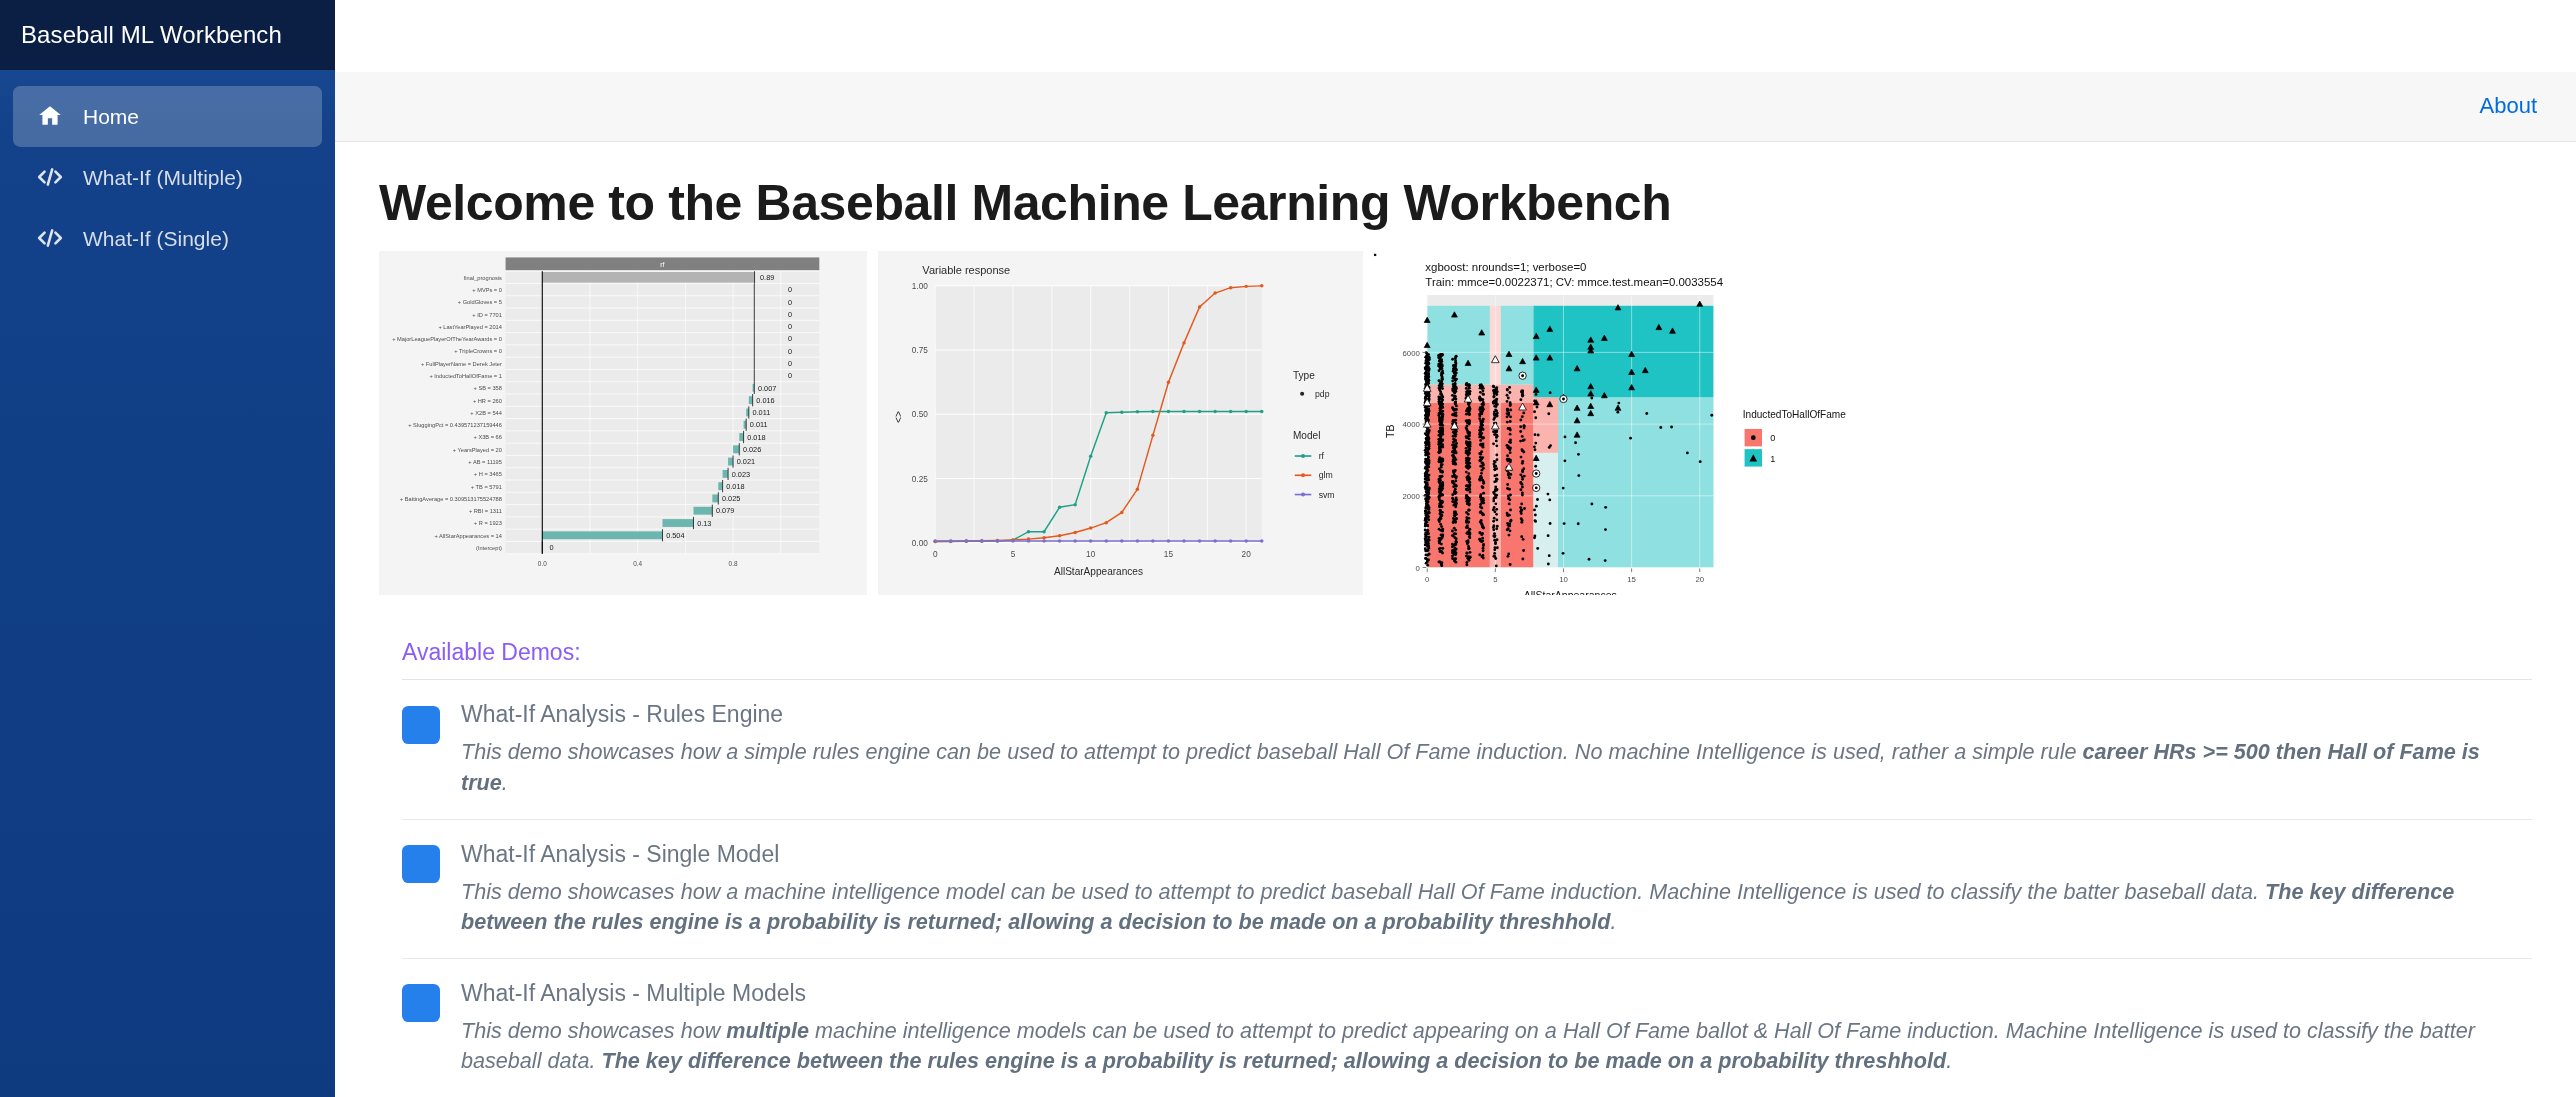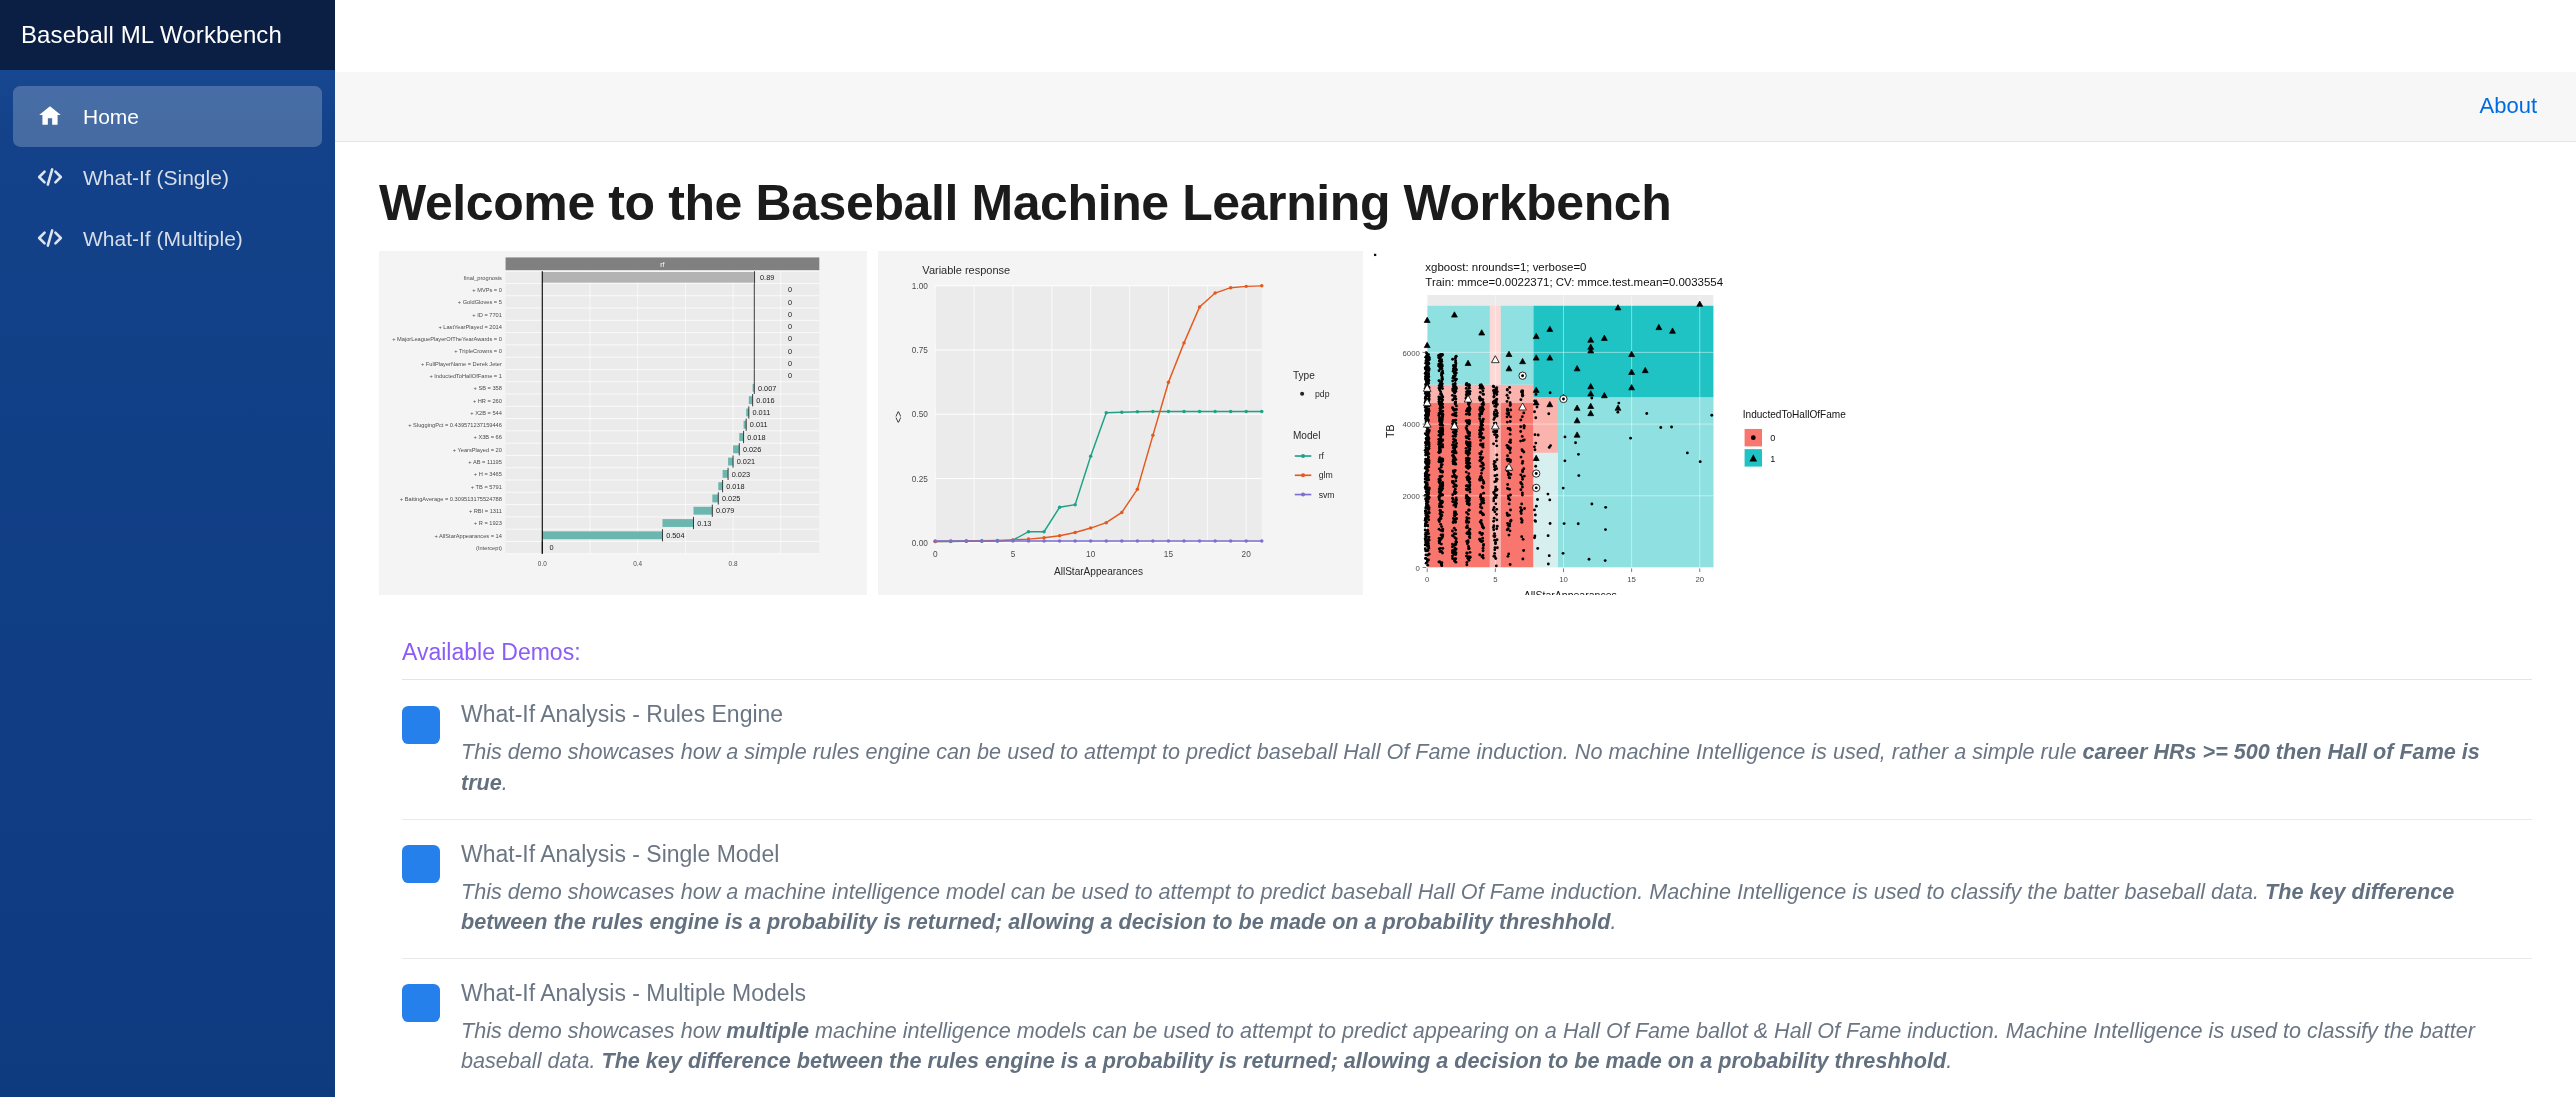--- a/index.html
+++ b/index.html
@@ -211,32 +211,32 @@
 
 
       <div class="nav-item">
         <span class="nav-ico">
           <svg width="26" height="26" viewBox="0 0 24 24" fill="none" stroke="#dde4ee" stroke-width="2.4" stroke-linecap="round" stroke-linejoin="round">
             <polyline points="7,7 2,12 7,17"></polyline>
             <polyline points="17,7 22,12 17,17"></polyline>
             <line x1="14" y1="5" x2="10" y2="19"></line>
           </svg>
         </span>
-        <span class="nav-label">What-If (Single)</span>
+        <span class="nav-label">What-If (Multiple)</span>
       </div>
 
       <div class="nav-item">
         <span class="nav-ico">
           <svg width="26" height="26" viewBox="0 0 24 24" fill="none" stroke="#dde4ee" stroke-width="2.4" stroke-linecap="round" stroke-linejoin="round">
             <polyline points="7,7 2,12 7,17"></polyline>
             <polyline points="17,7 22,12 17,17"></polyline>
             <line x1="14" y1="5" x2="10" y2="19"></line>
           </svg>
         </span>
-        <span class="nav-label">What-If (Multiple)</span>
+        <span class="nav-label">What-If (Single)</span>
       </div>
 
     </nav>
   </aside>
 
   <section class="main">
 
     <header class="topbar">
       <a href="#">About</a>
     </header>

